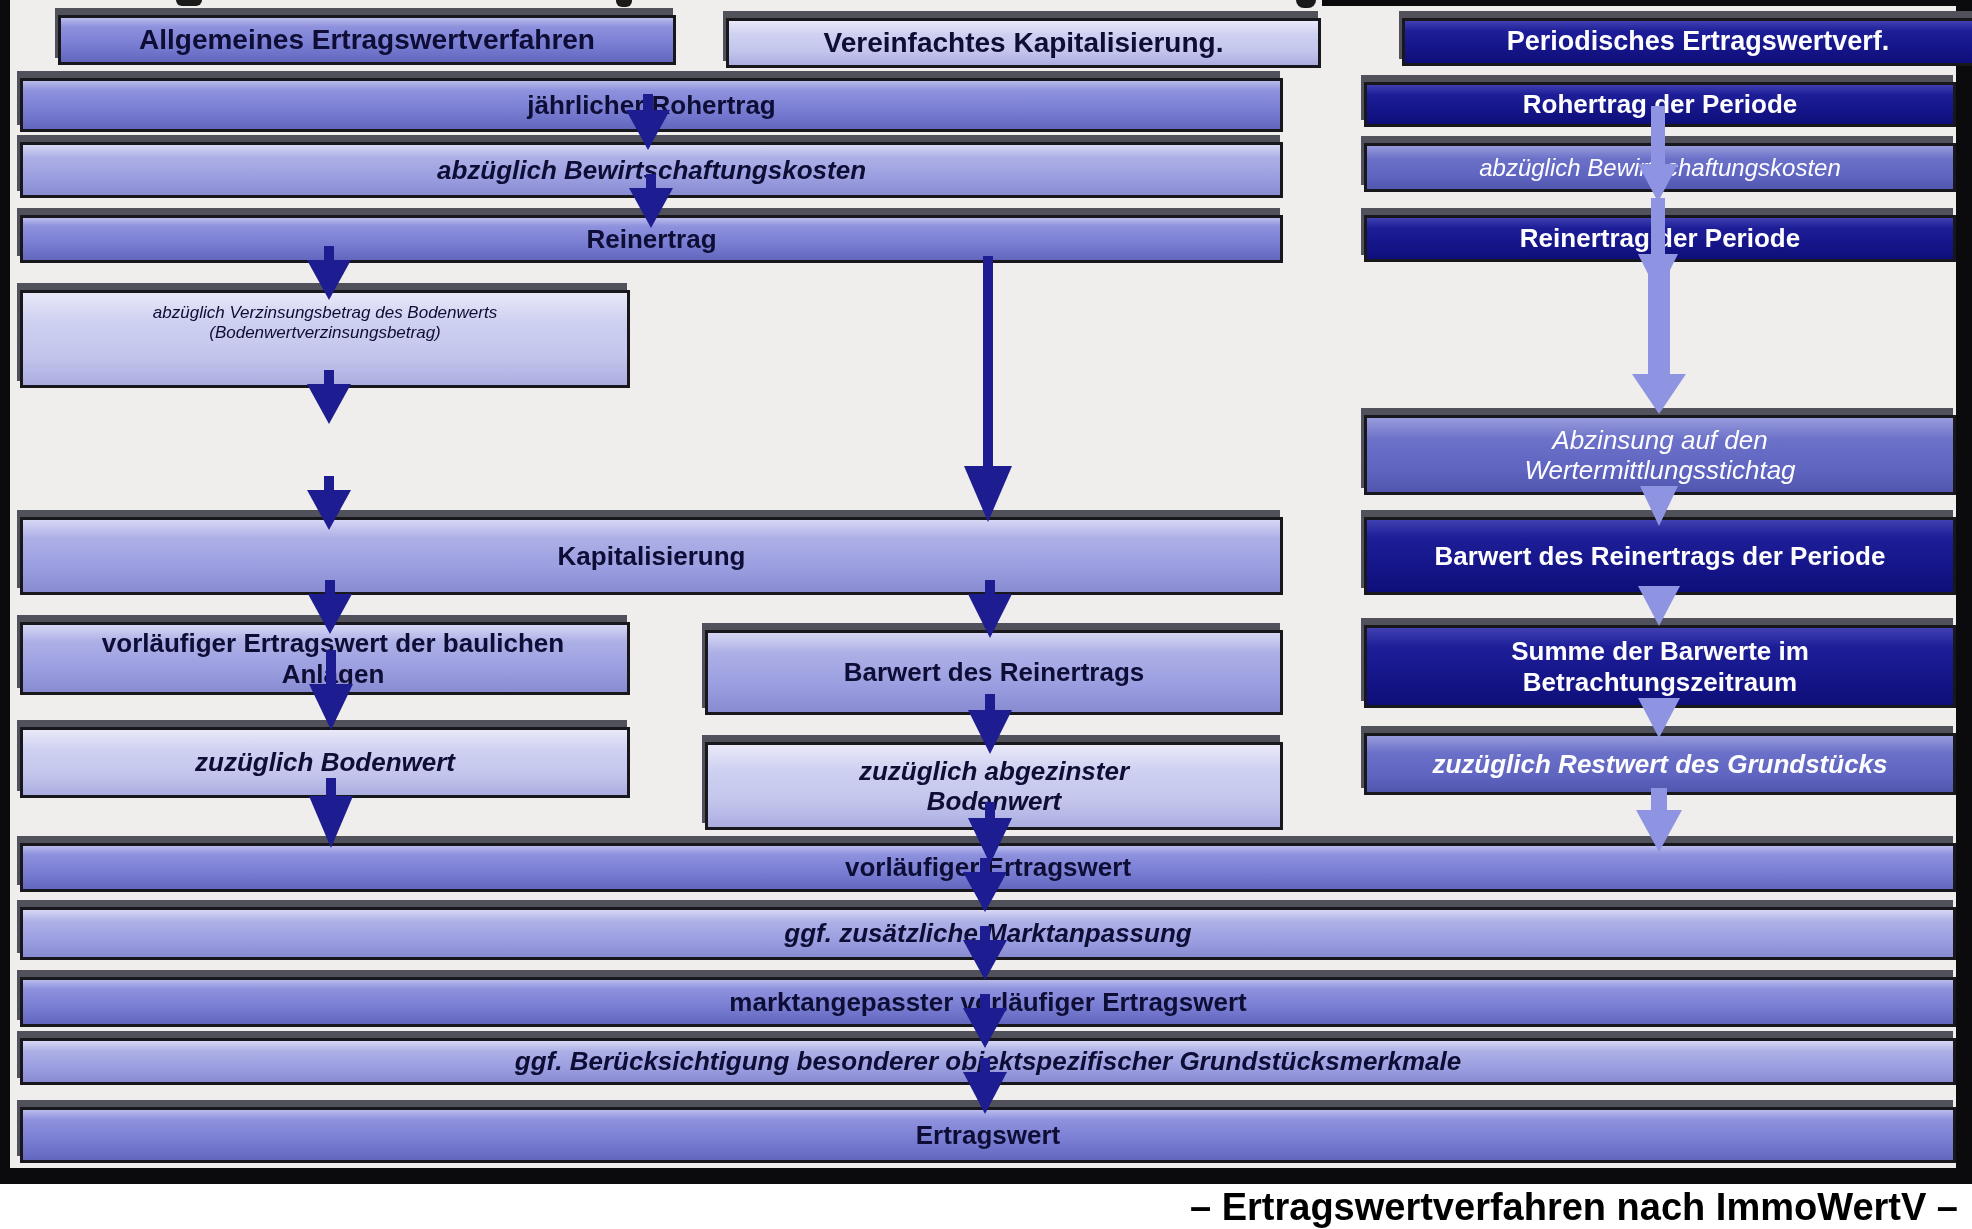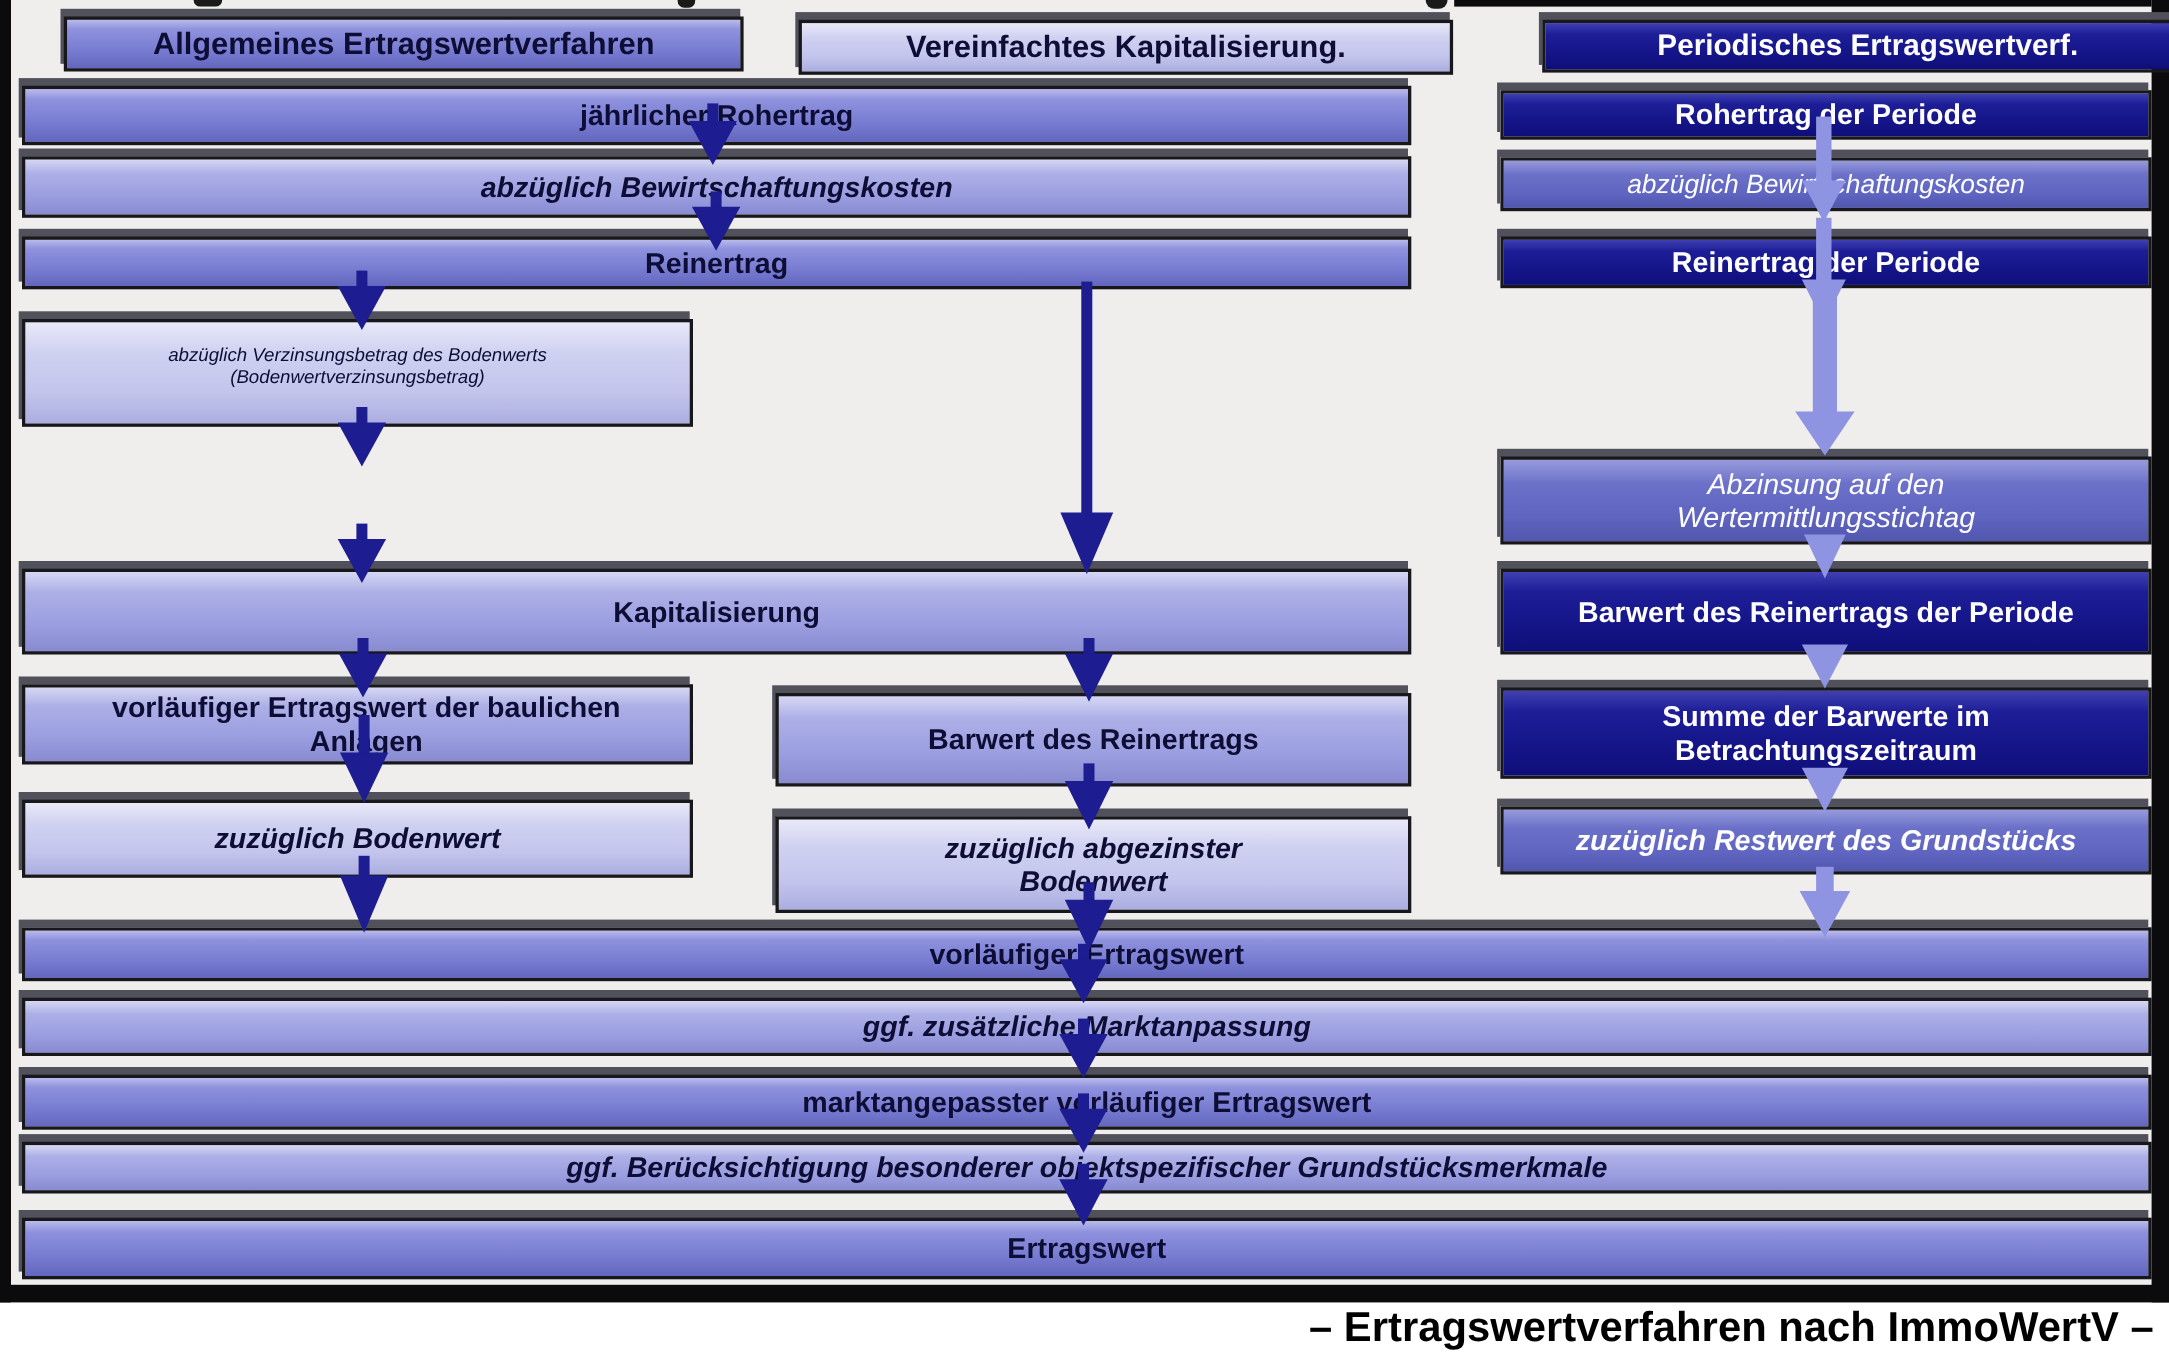--- a/index.html
+++ b/index.html
@@ -17,21 +17,21 @@
     color:#0d0d35;font-size:26px;font-weight:700;line-height:1.16;
     white-space:pre-line;z-index:2;
   }
   .medium{background:linear-gradient(180deg,#b9bbec 0%,#8e91dd 20%,#7a7ed3 60%,#6266bd 100%);}
   .mlight{background:linear-gradient(180deg,#d6d7f4 0%,#adb0e6 25%,#9b9ee0 65%,#888bd0 100%);}
   .light{background:linear-gradient(180deg,#e9e9f8 0%,#cfd1f1 30%,#c2c4ec 70%,#abade0 100%);}
   .navy{background:linear-gradient(180deg,#4040b2 0%,#1d1d97 25%,#16168b 60%,#0e0e7a 100%);color:#fdfdff;}
   .slate{background:linear-gradient(180deg,#979bdc 0%,#6b70c8 30%,#5f65c0 70%,#5157ae 100%);color:#fdfdff;}
   .italic{font-style:italic;}
   .thin{font-weight:400;}
-  .small-note{font-size:17px;font-weight:400;align-items:flex-start;padding-top:20px;}
+  .small-note{font-size:17px;font-weight:400;align-items:flex-start;padding-top:10px;}
   .hdr{font-size:28px;margin-left:38px;}
   #arrows{position:absolute;left:0;top:0;z-index:5;pointer-events:none;}
   #caption{
     position:absolute;top:1186px;right:14px;height:43px;
     font-size:38px;font-weight:700;color:#000;text-align:right;white-space:nowrap;z-index:3;
   }
 </style>
 </head>
 <body>
 

